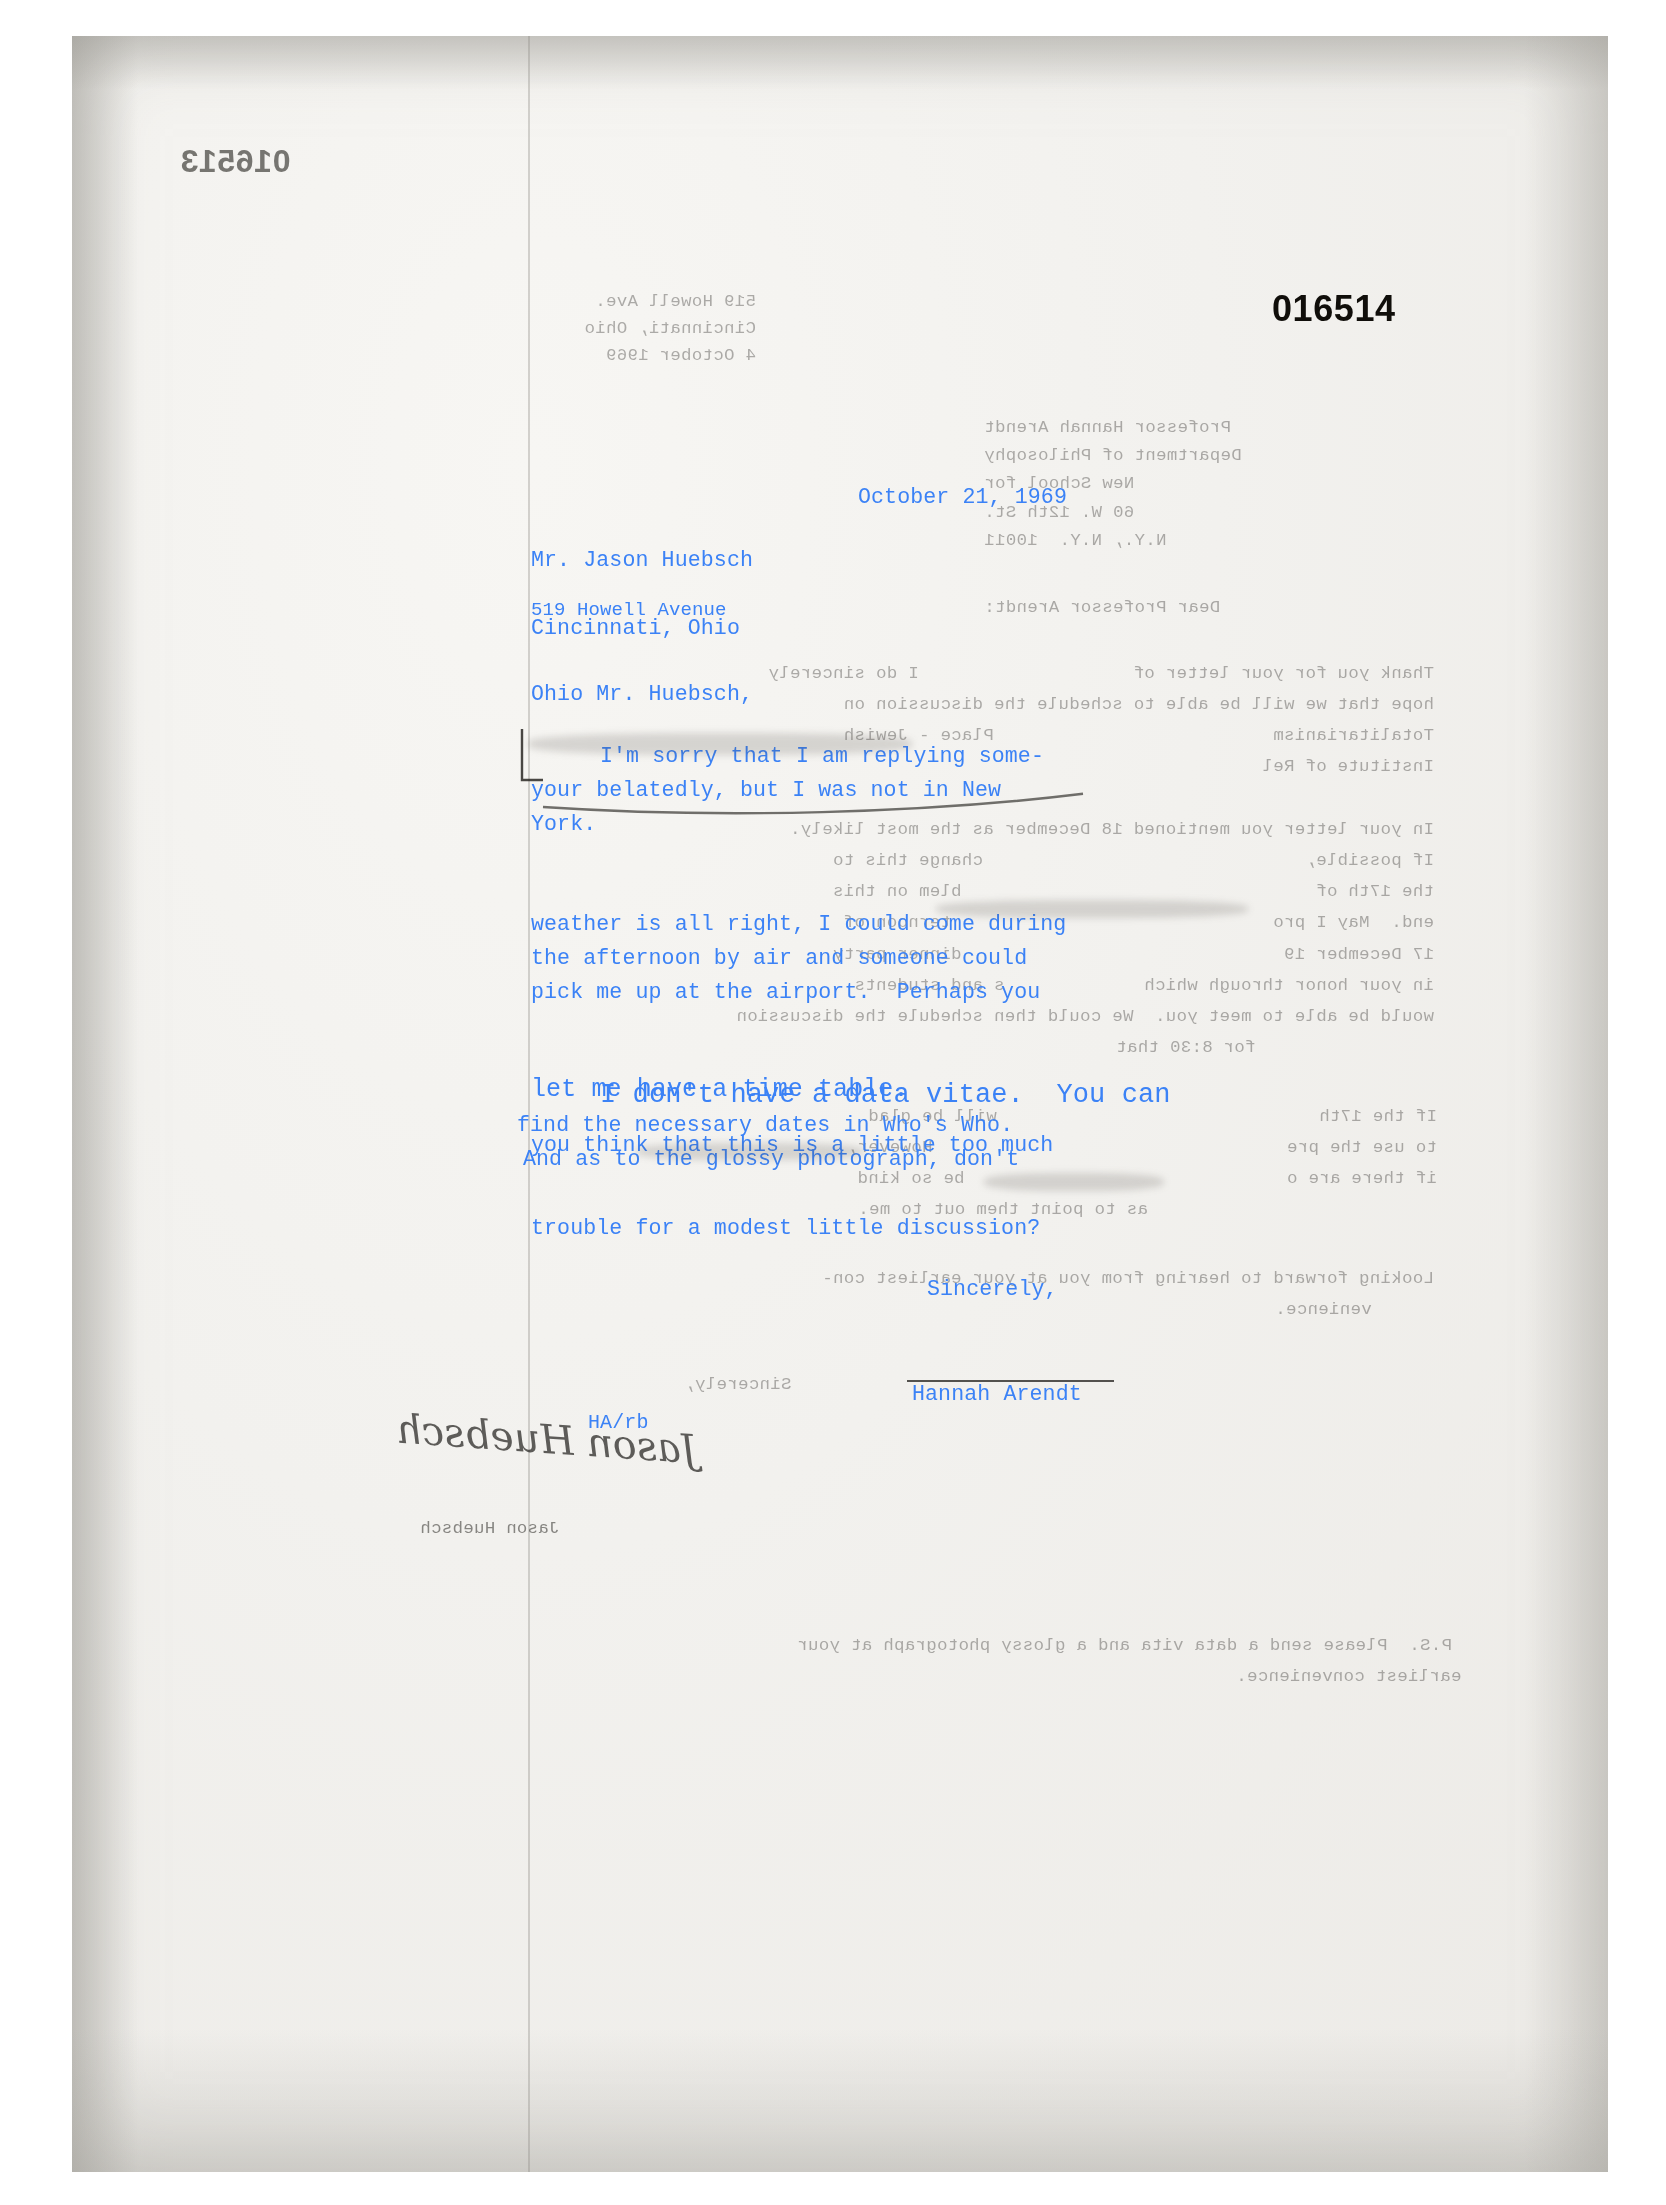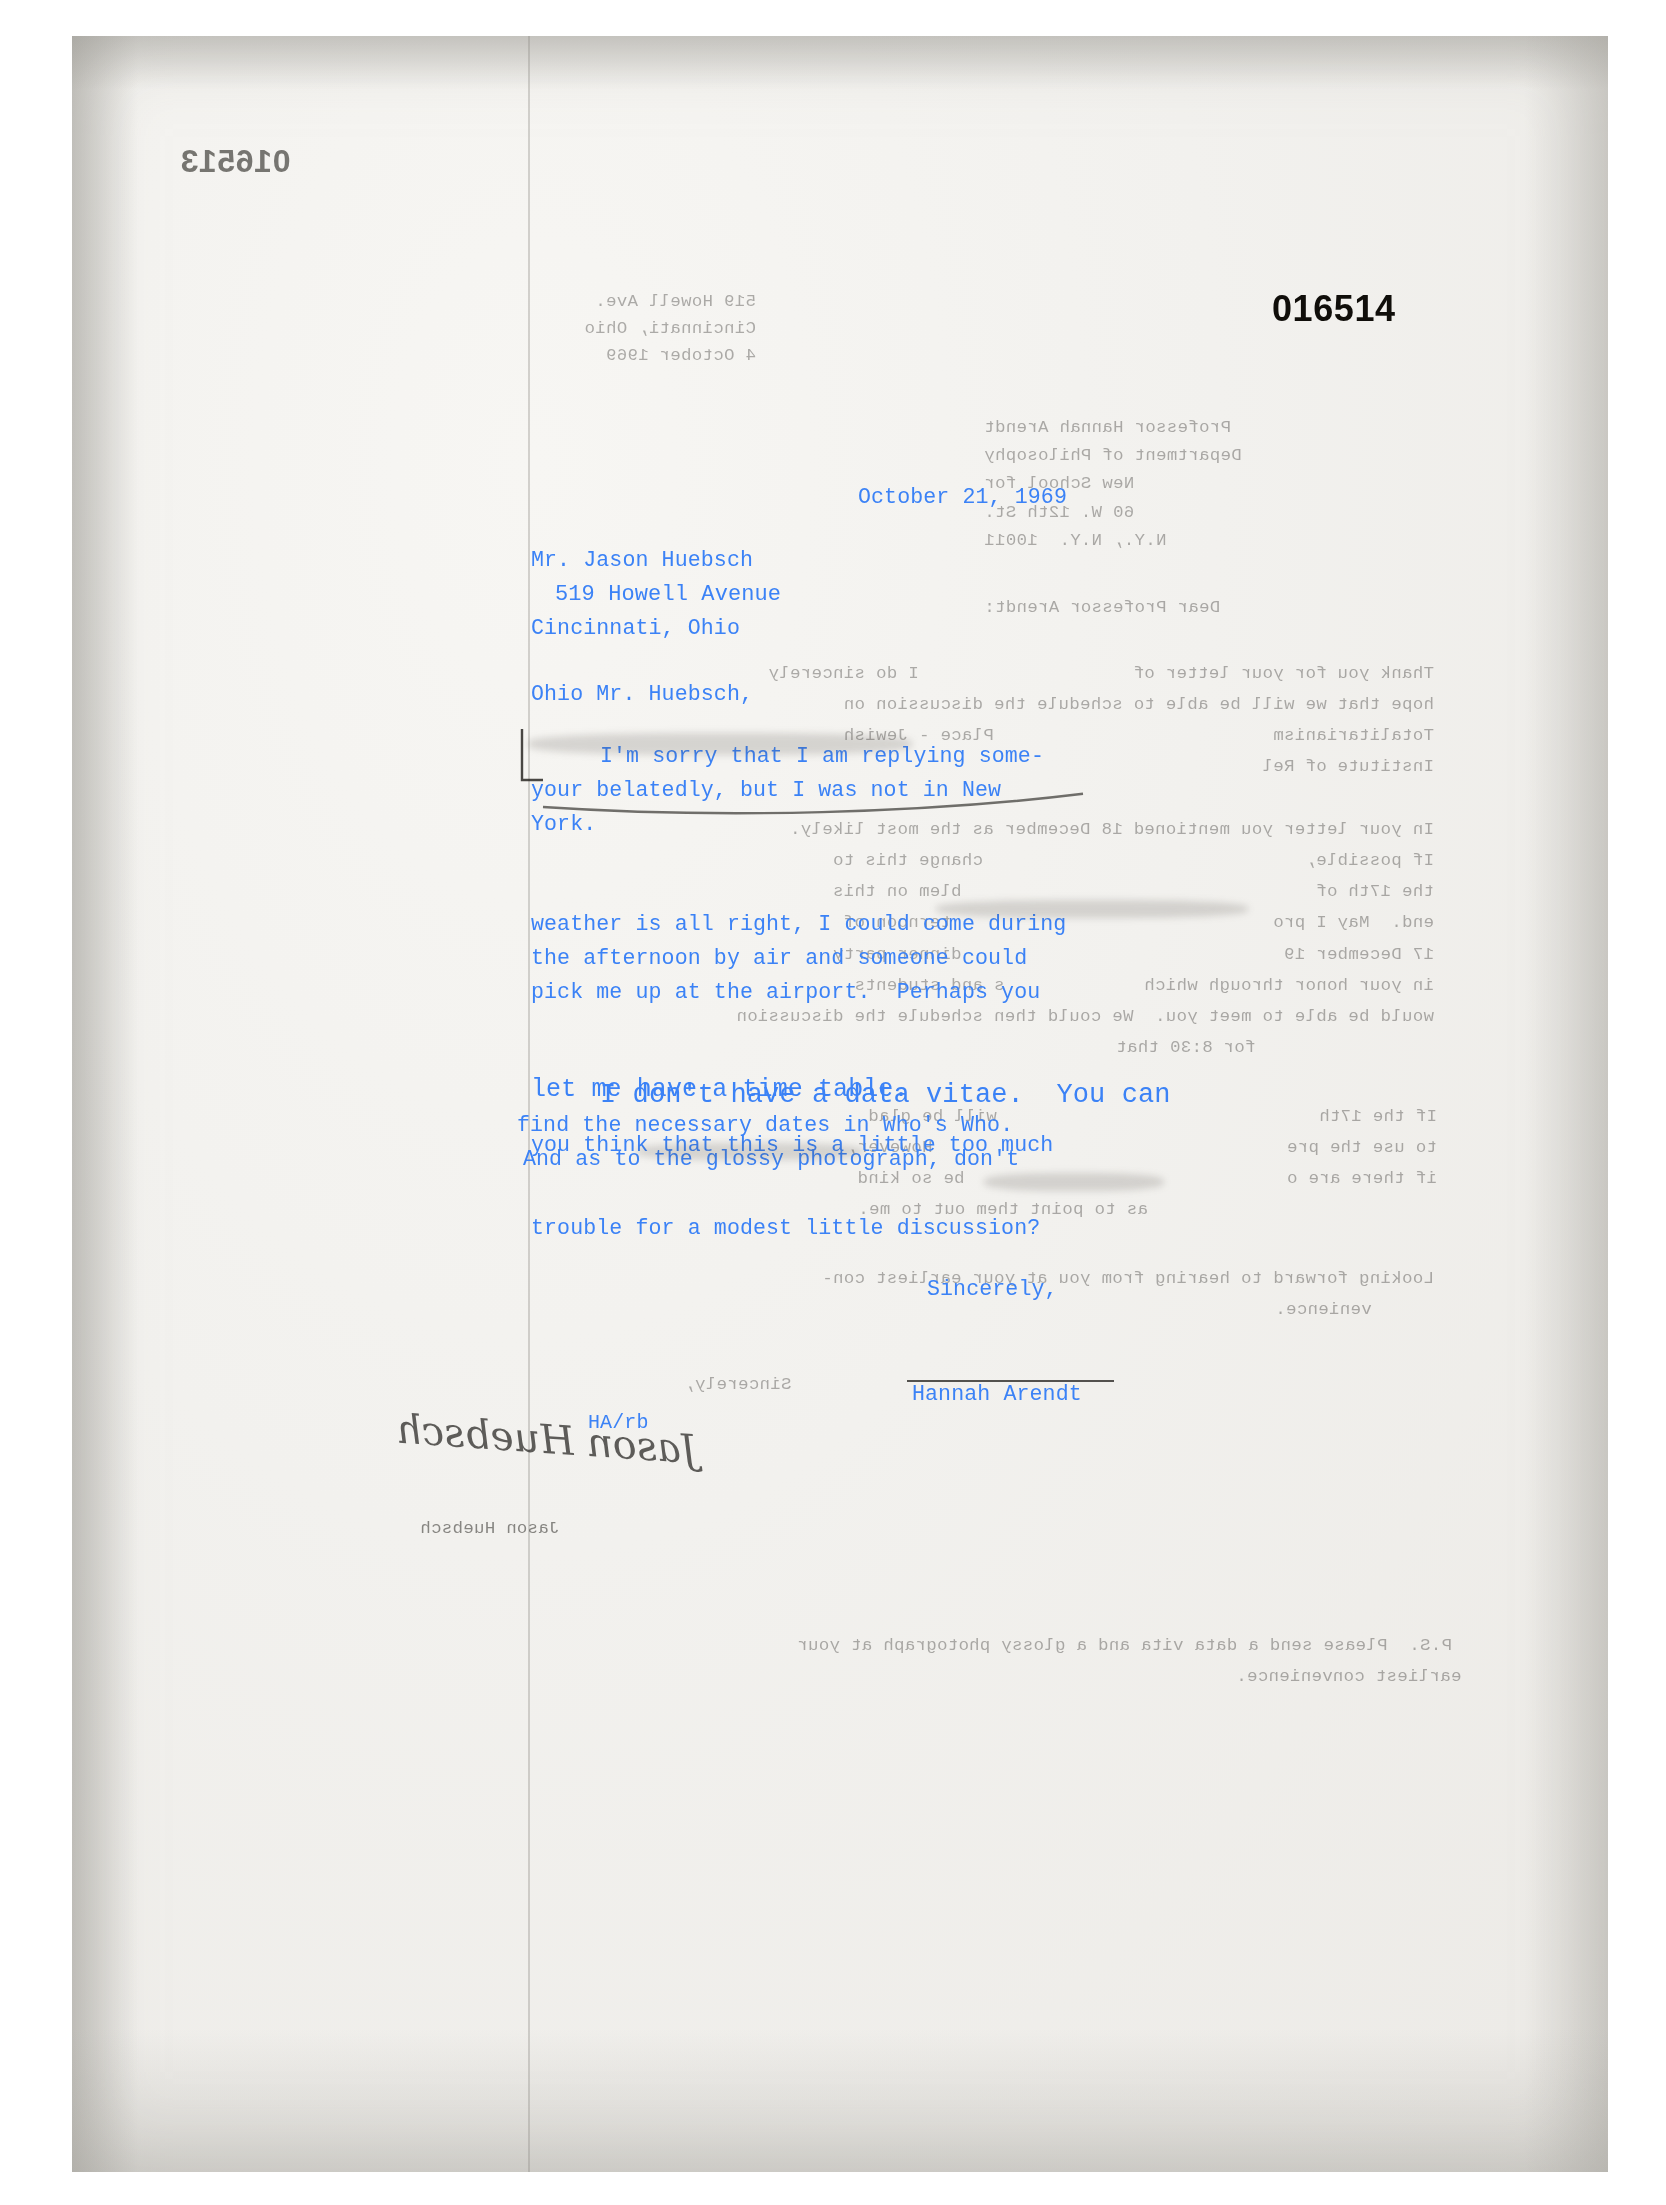--- a/index.html
+++ b/index.html
@@ -188,21 +188,21 @@
   <div class="sig-ghost" style="left:396px; top:1416px;">Jason Huebsch</div>
 
   <div class="ghost strong" style="left:420px; top:1515px; font-size:17.4px;">Jason Huebsch</div>
 
   <div class="ghost" style="left:276px; top:1632px; font-size:17.4px; width:1176px;">P.S.  Please send a data vita and a glossy photograph at your</div>
   <div class="ghost" style="left:1236px; top:1663px; font-size:17.4px;">earliest convenience.</div>
 
   <div class="front" style="left:858px; top:480px; font-size:21.6px;">October 21, 1969</div>
 
   <div class="front" style="left:531px; top:543px; font-size:21.6px;">Mr. Jason Huebsch</div>
-  <div class="front" style="left:531px; top:577px; font-size:22px;padding-left:24px;">519 Howell Avenue</div>
+  <div class="front" style="left:531px; top:595px; font-size:19px;">519 Howell Avenue</div>
   <div class="front" style="left:531px; top:611px; font-size:21.6px;">Cincinnati, Ohio</div>
 
   <div class="front" style="left:531px; top:677px; font-size:21.6px;">Ohio Mr. Huebsch,</div>
 
   <div class="front" style="left:600px; top:739px; font-size:21.6px;">I'm sorry that I am replying some-</div>
   <div class="front" style="left:531px; top:773px; font-size:21.6px;">your belatedly, but I was not in New</div>
   <div class="front" style="left:531px; top:807px; font-size:21.6px;">York.</div>
 
   <div class="front" style="left:531px; top:907px; font-size:21.6px;">weather is all right, I could come during</div>
   <div class="front" style="left:531px; top:941px; font-size:21.6px;">the afternoon by air and someone could</div>

